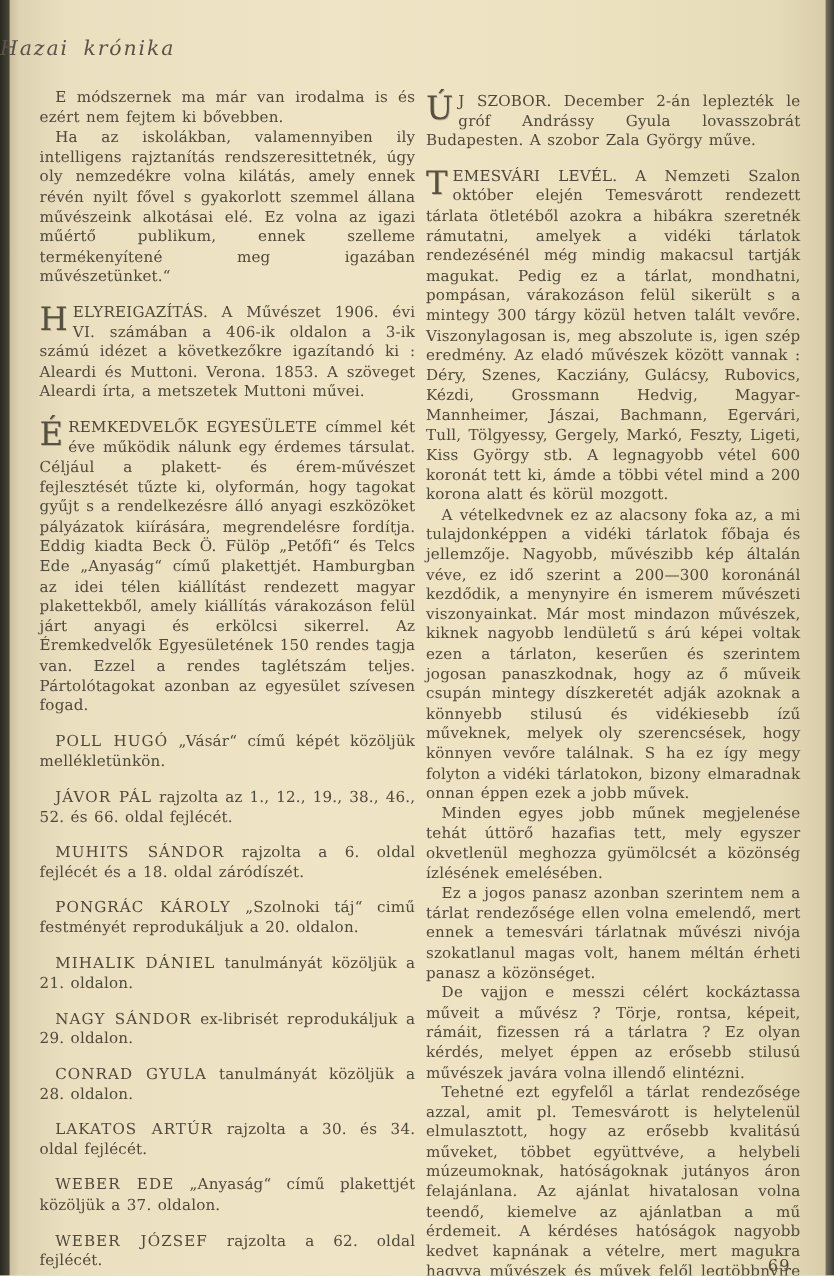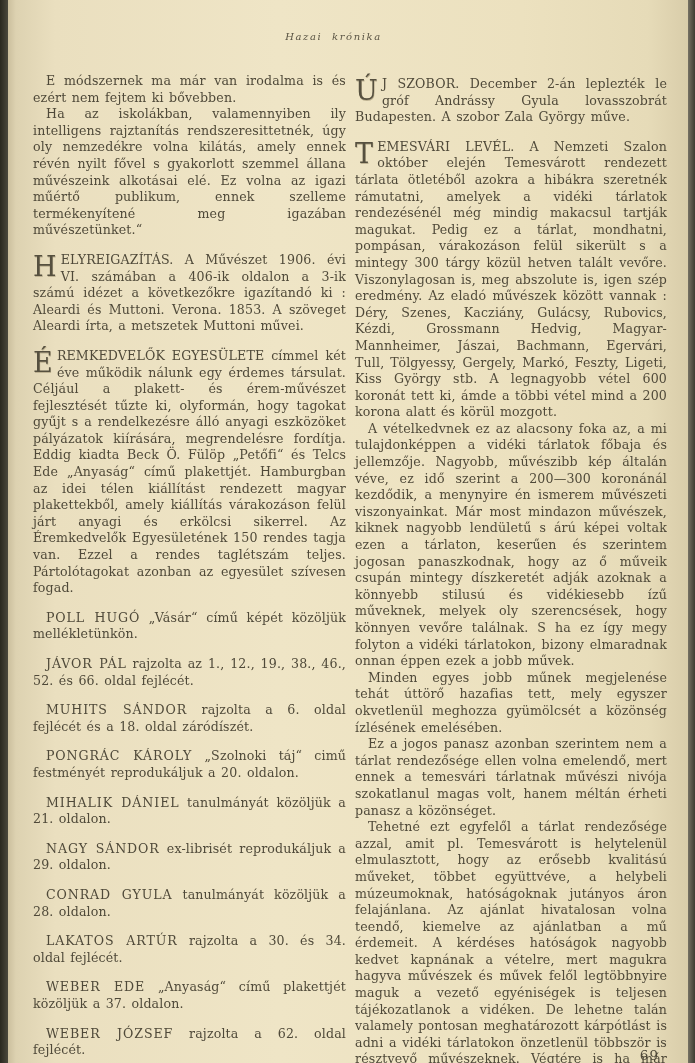--- a/index.html
+++ b/index.html
@@ -14,22 +14,22 @@
     background: linear-gradient(90deg,
       #b9ac8a 0px, #ddd2b1 16px, #eadfbf 55px,
       #efe5c6 40%, #ece1bf 75%, #e6dbb8 648px, #d9cdaa 687px);
     color: #4f4939;
   }
   .edge { position: absolute; top: 0; bottom: 0; }
   .edge-left  { left: 0;  width: 8px; background: linear-gradient(90deg,#29281f,#4a483c); }
   .edge-right { right: 0; width: 7px; background: linear-gradient(90deg,#767163,#3e3c32); }
   .running-head {
     position: absolute; top: 31px; left: 0; right: 28px;
-    text-align: center; font-style: italic;
-    font-size: 10px; letter-spacing: 1.6px; word-spacing: 5px;
+    font-style: italic;
+    font-size: 17px; letter-spacing: 1.6px; word-spacing: 5px;
     color: #5a5444;
   }
   .col {
     position: absolute; top: 73px; width: 313px;
     font-size: 12.6px; line-height: 16.6px;
     text-align: justify; letter-spacing: 0.15px; word-spacing: 1.2px;
   }
   .col-left  { left: 33px; }
   .col-right { left: 355px; top: 76px; width: 312px; }
   .para { margin: 0; }
@@ -78,17 +78,18 @@
   </div>
 
   <div class="col col-right">
     <p class="para"><span class="dropcap">Ú</span><span>J SZOBOR. December 2-án leplezték le gróf Andrássy Gyula lovasszobrát Budapesten. A szobor Zala György műve.</span></p>
 
     <p class="para item"><span class="dropcap">T</span><span>EMESVÁRI LEVÉL. A Nemzeti Szalon október elején Temesvárott rendezett tárlata ötletéből azokra a hibákra szeretnék rámutatni, amelyek a vidéki tárlatok rendezésénél még mindig makacsul tartják magukat. Pedig ez a tárlat, mondhatni, pompásan, várakozáson felül sikerült s a mintegy 300 tárgy közül hetven talált vevőre. Viszonylagosan is, meg abszolute is, igen szép eredmény. Az eladó művészek között vannak : Déry, Szenes, Kacziány, Gulácsy, Rubovics, Kézdi, Grossmann Hedvig, Magyar-Mannheimer, Jászai, Bachmann, Egervári, Tull, Tölgyessy, Gergely, Markó, Feszty, Ligeti, Kiss György stb. A legnagyobb vétel 600 koronát tett ki, ámde a többi vétel mind a 200 korona alatt és körül mozgott.</span></p>
 
     <p class="para indent">A vételkedvnek ez az alacsony foka az, a mi tulajdonképpen a vidéki tárlatok főbaja és jellemzője. Nagyobb, művészibb kép általán véve, ez idő szerint a 200—300 koronánál kezdődik, a menynyire én ismerem művészeti viszonyainkat. Már most mindazon művészek, kiknek nagyobb lendületű s árú képei voltak ezen a tárlaton, keserűen és szerintem jogosan panaszkodnak, hogy az ő műveik csupán mintegy díszkeretét adják azoknak a könnyebb stilusú és vidékiesebb ízű műveknek, melyek oly szerencsések, hogy könnyen vevőre találnak. S ha ez így megy folyton a vidéki tárlatokon, bizony elmaradnak onnan éppen ezek a jobb művek.</p>
     <p class="para indent">Minden egyes jobb műnek megjelenése tehát úttörő hazafias tett, mely egyszer okvetlenül meghozza gyümölcsét a közönség ízlésének emelésében.</p>
     <p class="para indent">Ez a jogos panasz azonban szerintem nem a tárlat rendezősége ellen volna emelendő, mert ennek a temesvári tárlatnak művészi nivója szokatlanul magas volt, hanem méltán érheti panasz a közönséget.</p>
+    <p class="para indent">De vajjon e messzi célért kockáztassa műveit a művész ? Törje, rontsa, képeit, rámáit, fizessen rá a tárlatra ? Ez olyan kérdés, melyet éppen az erősebb stilusú művészek javára volna illendő elintézni.</p>
     <p class="para indent">Tehetné ezt egyfelől a tárlat rendezősége azzal, amit pl. Temesvárott is helytelenül elmulasztott, hogy az erősebb kvalitású műveket, többet együttvéve, a helybeli múzeumoknak, hatóságoknak jutányos áron felajánlana. Az ajánlat hivatalosan volna teendő, kiemelve az ajánlatban a mű érdemeit. A kérdéses hatóságok nagyobb kedvet kapnának a vételre, mert magukra hagyva művészek és művek felől legtöbbnyire maguk a vezető egyéniségek is teljesen tájékozatlanok a vidéken. De lehetne talán valamely pontosan meghatározott kárpótlást is adni a vidéki tárlatokon önzetlenül többször is résztvevő művészeknek. Végtére is ha már hasznuk nincs, legalább ne károsodjanak.</p>
   </div>
 
   <div class="page-number">69</div>
 </div>
 
 </body></html>

